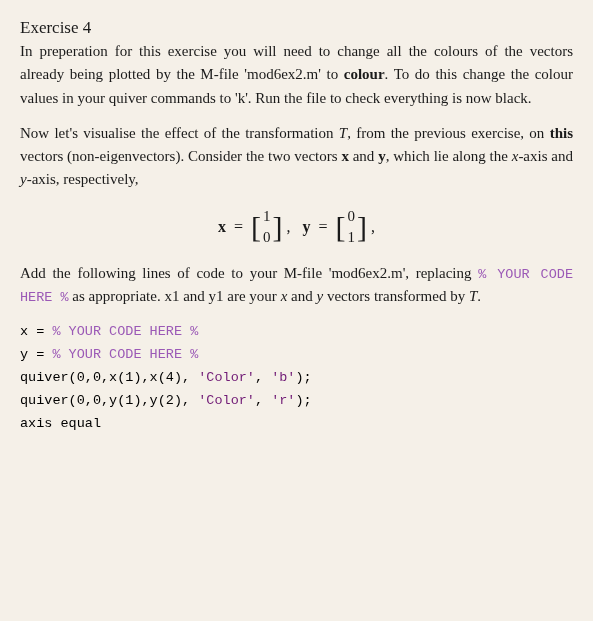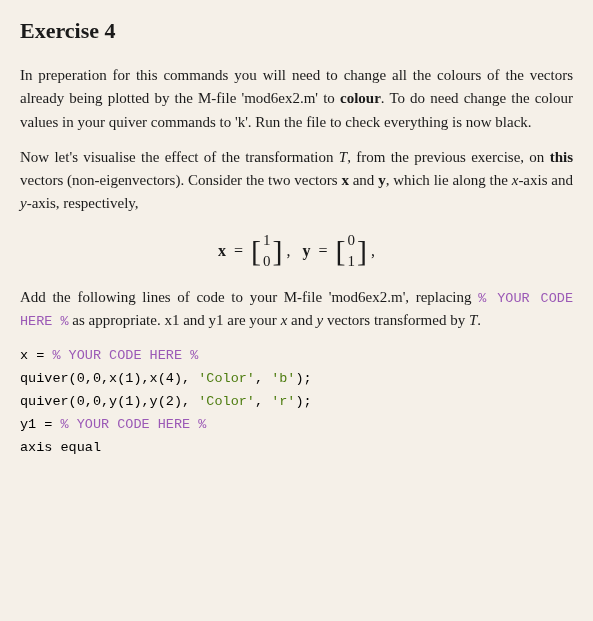--- a/index.html
+++ b/index.html
@@ -6,38 +6,38 @@
     body {
       background-color: #f5f0e8;
       font-family: 'Times New Roman', Times, serif;
       font-size: 15px;
       color: #1a1a1a;
       padding: 18px 20px;
       width: 593px;
       min-height: 621px;
     }
     h2 {
-      font-size: 22px;
-      font-weight: bold;
-      margin-bottom: 20px;
+      font-size: 17px;
+      font-weight: normal;
+      margin-bottom: 2px;
       font-family: 'Times New Roman', Times, serif;
     }
     .para {
       text-align: justify;
       line-height: 1.55;
       margin-bottom: 12px;
     }
     .code-block {
       font-family: 'Courier New', Courier, monospace;
       font-size: 13.5px;
       line-height: 1.7;
     }
     .code-keyword { color: #000; }
     .code-comment { color: #9b59b6; }
-    .code-string { color: #4d7c0f; }
+    .code-string { color: #701a75; }
     .bold { font-weight: bold; }
     .math-display {
       text-align: center;
       margin: 14px 0;
       font-size: 16px;
     }
     .matrix-expr {
       display: inline-flex;
       align-items: center;
       gap: 4px;
@@ -64,21 +64,21 @@
       line-height: 1.4;
       font-size: 15px;
     }
   </style>
 </head>
 <body>
 
 <h2>Exercise 4</h2>
 
 <p class="para">
-  <span>In preperation for this commands you will need to change all the colours of the vectors already being plotted by the M-file 'mod6ex2.m' to </span><span class="bold">colour</span><span>. To do need change the colour values in your quiver commands to 'k'. Run the file to check everything is now black.</span>
+  <span>In preperation for this exercise you will need to change all the colours of the vectors already being plotted by the M-file 'mod6ex2.m' to </span><span class="bold">colour</span><span>. To do this change the colour values in your quiver commands to 'k'. Run the file to check everything is now black.</span>
 </p>
 
 <p class="para">
   <span>Now let's visualise the effect of the transformation <em>T</em>, from the previous exercise, on </span><span class="bold">this</span><span> vectors (non-eigenvectors). Consider the two vectors <span class="bold">x</span> and <span class="bold">y</span>, which lie along the <em>x</em>-axis and <em>y</em>-axis, respectively,</span>
 </p>
 
 <div class="math-display">
   <span class="matrix-expr">
     <span class="bold">x</span>
     <span>&nbsp;=&nbsp;</span>
@@ -109,24 +109,24 @@
 
 <p class="para">
   <span>Add the following lines of code to your M-file 'mod6ex2.m', replacing </span><span style="font-family:'Courier New',Courier,monospace;font-size:13.5px;color:#9b59b6;">% YOUR CODE HERE %</span><span> as appropriate. x1 and y1 are your <em>x</em> and <em>y</em> vectors transformed by <em>T</em>.</span>
 </p>
 
 <div class="code-block">
   <div>
     <span class="code-keyword">x = </span><span class="code-comment">% YOUR CODE HERE %</span>
   </div>
   <div>
+    <span class="code-keyword">y = </span><span class="code-comment">% YOUR CODE HERE %</span>
+  </div>
+  <div>
     <span class="code-keyword">quiver(0,0,x(1),x(4), </span><span class="code-string">'Color'</span><span class="code-keyword">, </span><span class="code-string">'b'</span><span class="code-keyword">);</span>
   </div>
   <div>
     <span class="code-keyword">quiver(0,0,y(1),y(2), </span><span class="code-string">'Color'</span><span class="code-keyword">, </span><span class="code-string">'r'</span><span class="code-keyword">);</span>
-  </div>
-  <div>
-    <span class="code-keyword">y1 = </span><span class="code-comment">% YOUR CODE HERE %</span>
   </div>
   <div>
     <span class="code-keyword">axis equal</span>
   </div>
 </div>
 
 </body></html>

